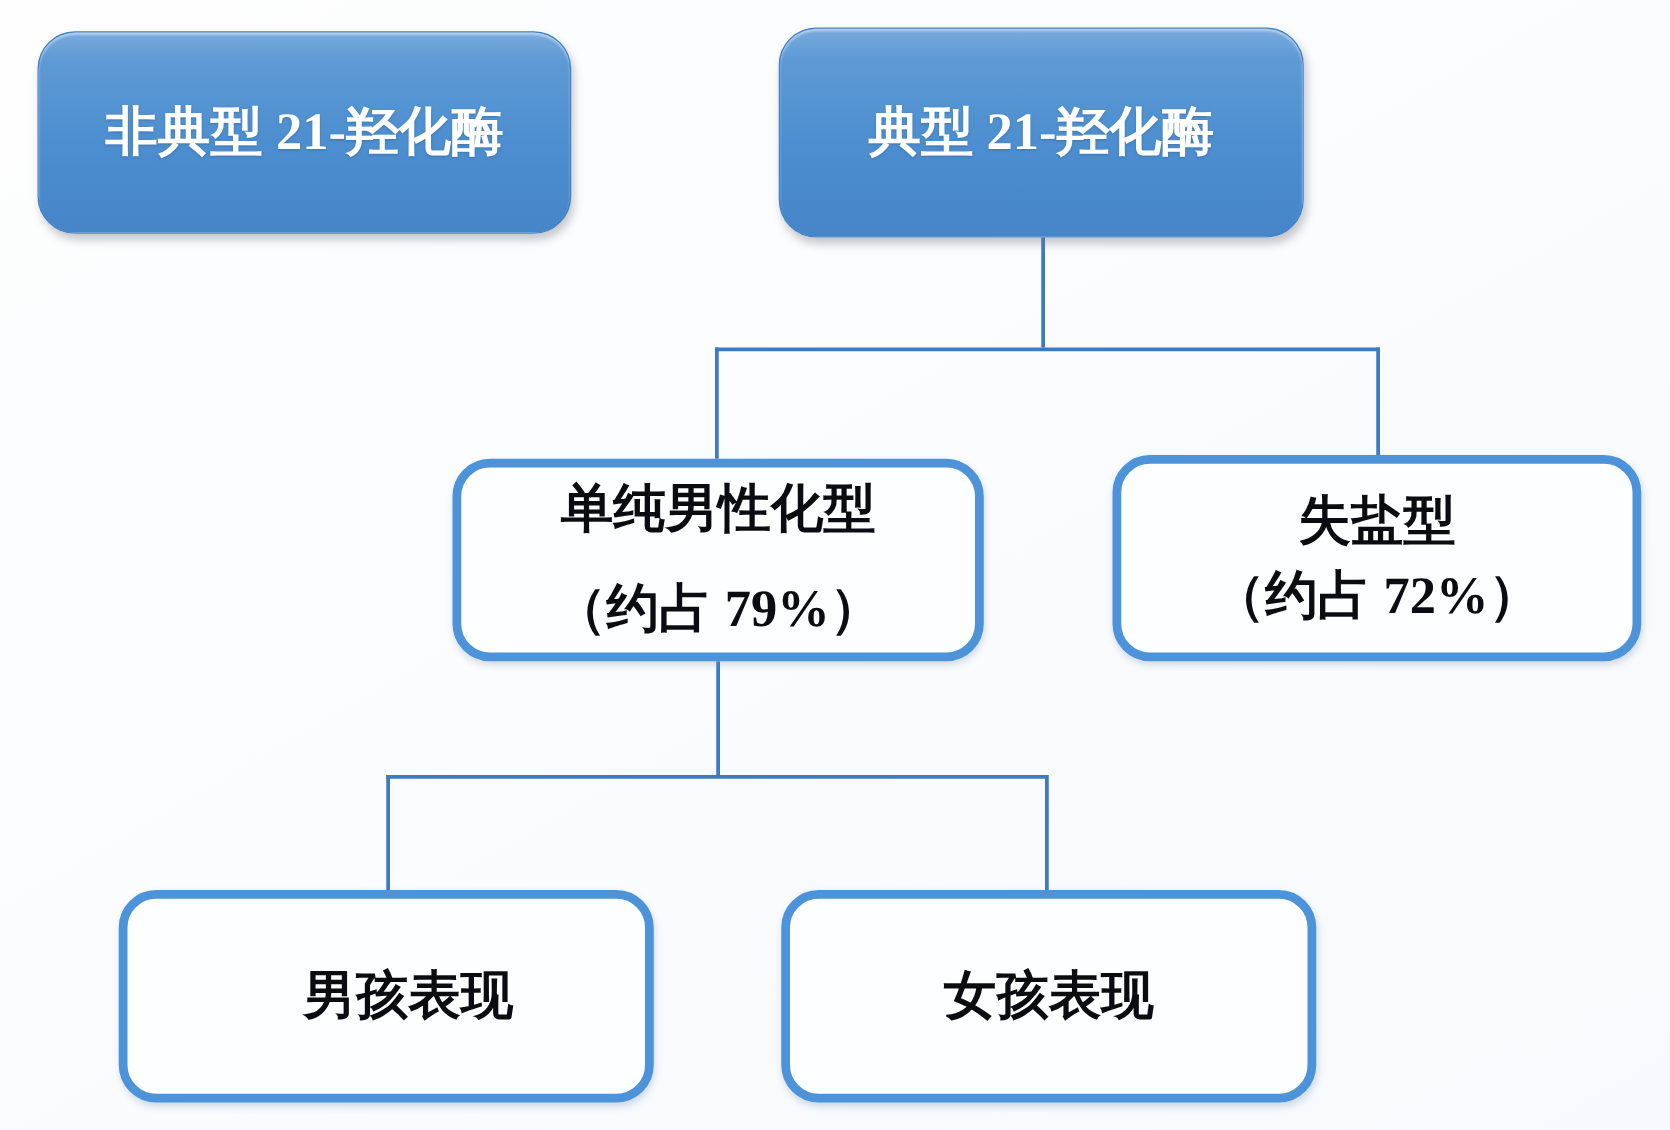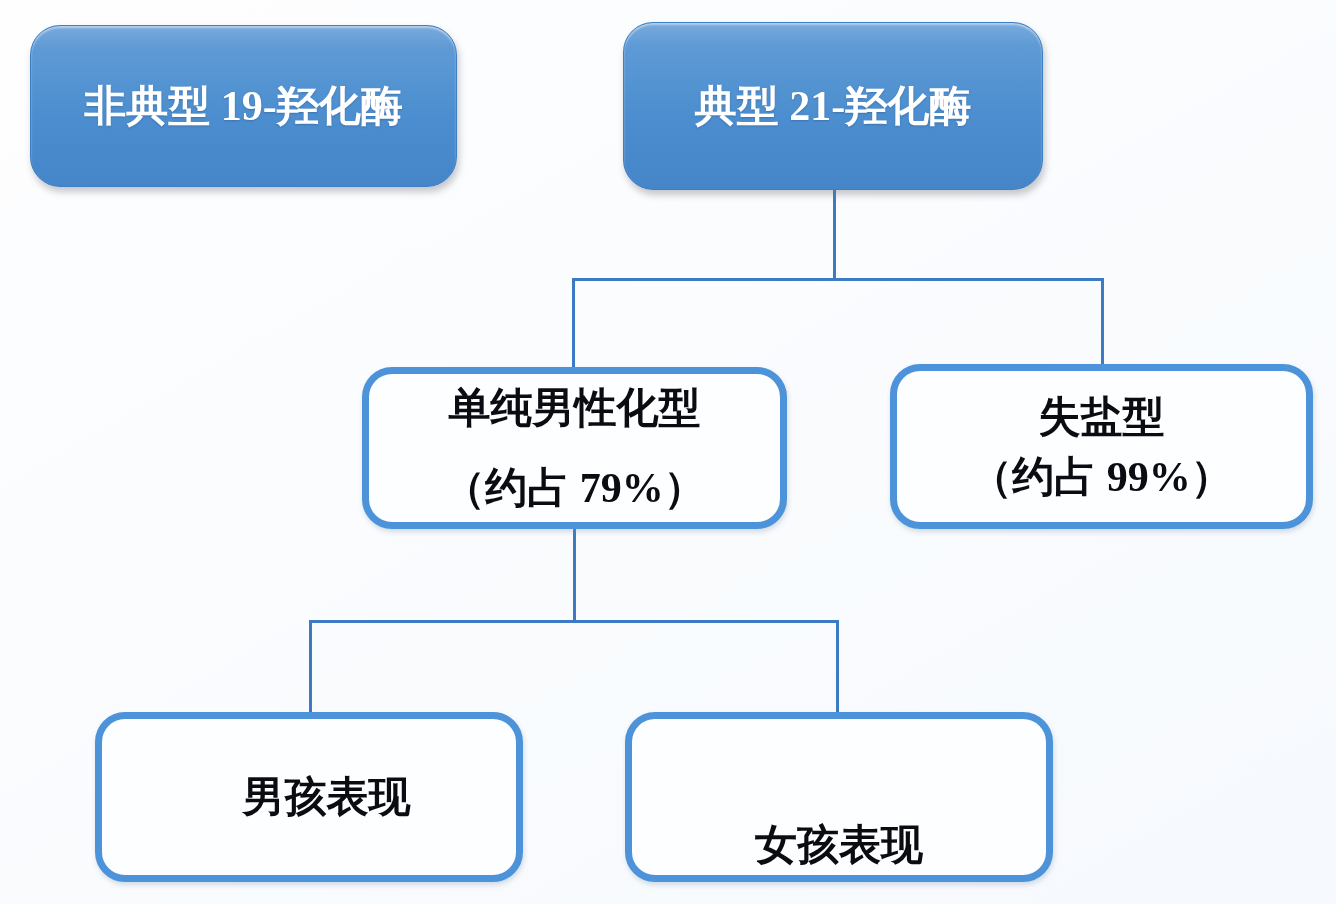--- a/index.html
+++ b/index.html
@@ -44,21 +44,21 @@
   .connector {
     position: absolute;
     background: #3c7bc4;
   }
   
   #node-atypical { left: 30px;  top: 25px;  width: 427px; height: 162px; }
   #node-classic  { left: 623px; top: 22px;  width: 420px; height: 168px; font-family: Liberation Serif, serif; }
   #node-sv       { left: 362px; top: 367px; width: 425px; height: 162px; gap: 20px; }
   #node-sw       { left: 890px; top: 364px; width: 423px; height: 165px; }
   #node-boy      { left: 95px;  top: 712px; width: 428px; height: 170px; padding-left: 35px; }
-  #node-girl     { left: 625px; top: 712px; width: 428px; height: 170px; justify-content: flex-end; }
+  #node-girl     { left: 625px; top: 712px; width: 428px; height: 170px; }
   
   #c-v-classic   { left: 833px;  top: 190px; width: 3px;   height: 88px; }
   #c-h-branch1   { left: 572px;  top: 278px; width: 532px; height: 3px; }
   #c-v-to-sv     { left: 572px;  top: 278px; width: 3px;   height: 89px; }
   #c-v-to-sw     { left: 1101px; top: 278px; width: 3px;   height: 86px; }
   #c-v-from-sv   { left: 573px;  top: 529px; width: 3px;   height: 91px; }
   #c-h-branch2   { left: 309px;  top: 620px; width: 529px; height: 3px; }
   #c-v-to-boy    { left: 309px;  top: 620px; width: 3px;   height: 92px; }
   #c-v-to-girl   { left: 836px;  top: 620px; width: 3px;   height: 92px; }
 </style>
@@ -70,35 +70,35 @@
   <div class="connector" id="c-v-classic"></div>
   <div class="connector" id="c-h-branch1"></div>
   <div class="connector" id="c-v-to-sv"></div>
   <div class="connector" id="c-v-to-sw"></div>
   <div class="connector" id="c-v-from-sv"></div>
   <div class="connector" id="c-h-branch2"></div>
   <div class="connector" id="c-v-to-boy"></div>
   <div class="connector" id="c-v-to-girl"></div>
 
   <div class="node filled" id="node-atypical">
-    <span class="line">非典型 19-羟化酶</span>
+    <span class="line">非典型 21-羟化酶</span>
   </div>
 
   <div class="node filled" id="node-classic">
     <span class="line">典型 21-羟化酶</span>
   </div>
 
   <div class="node outline" id="node-sv">
     <span class="line">单纯男性化型</span>
     <span class="line">（约占 79%）</span>
   </div>
 
   <div class="node outline" id="node-sw">
     <span class="line">失盐型</span>
-    <span class="line">（约占 99%）</span>
+    <span class="line">（约占 72%）</span>
   </div>
 
   <div class="node outline" id="node-boy">
     <span class="line">男孩表现</span>
   </div>
 
   <div class="node outline" id="node-girl">
     <span class="line">女孩表现</span>
   </div>
 

